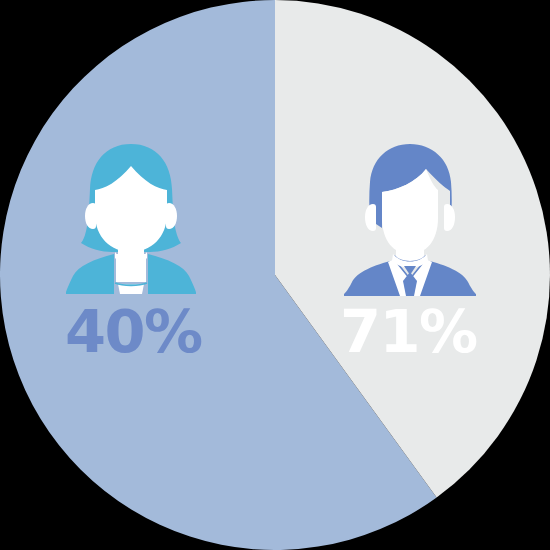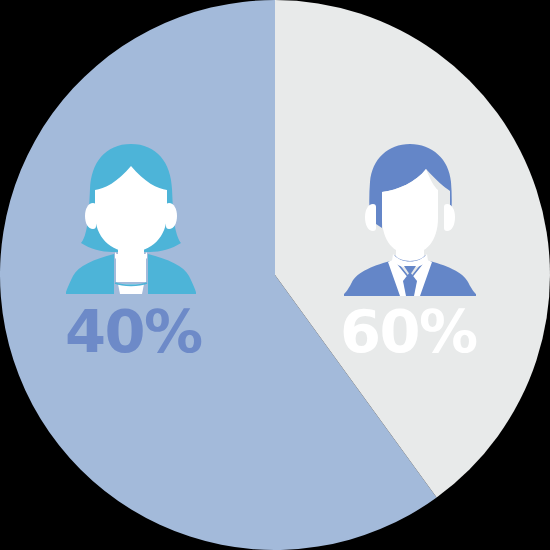--- a/index.html
+++ b/index.html
@@ -208,15 +208,15 @@
                  L 62 154
                  L 70 154
                  L 73 139 Z"></path>
         <path fill="#6486c8" d="M60 124 L72 124 L66 133 Z"></path>
       </g>
     </svg>
   </div>
 
   <div class="pct" id="pct-female" style="color: rgb(109, 138, 200);">40%</div>
 
-  <div class="pct" id="pct-male" style="color: rgb(255, 255, 255);">60%</div>
+  <div class="pct" id="pct-male" style="color: rgb(255, 255, 255);">71%</div>
 
 </div>
 
 </body></html>

